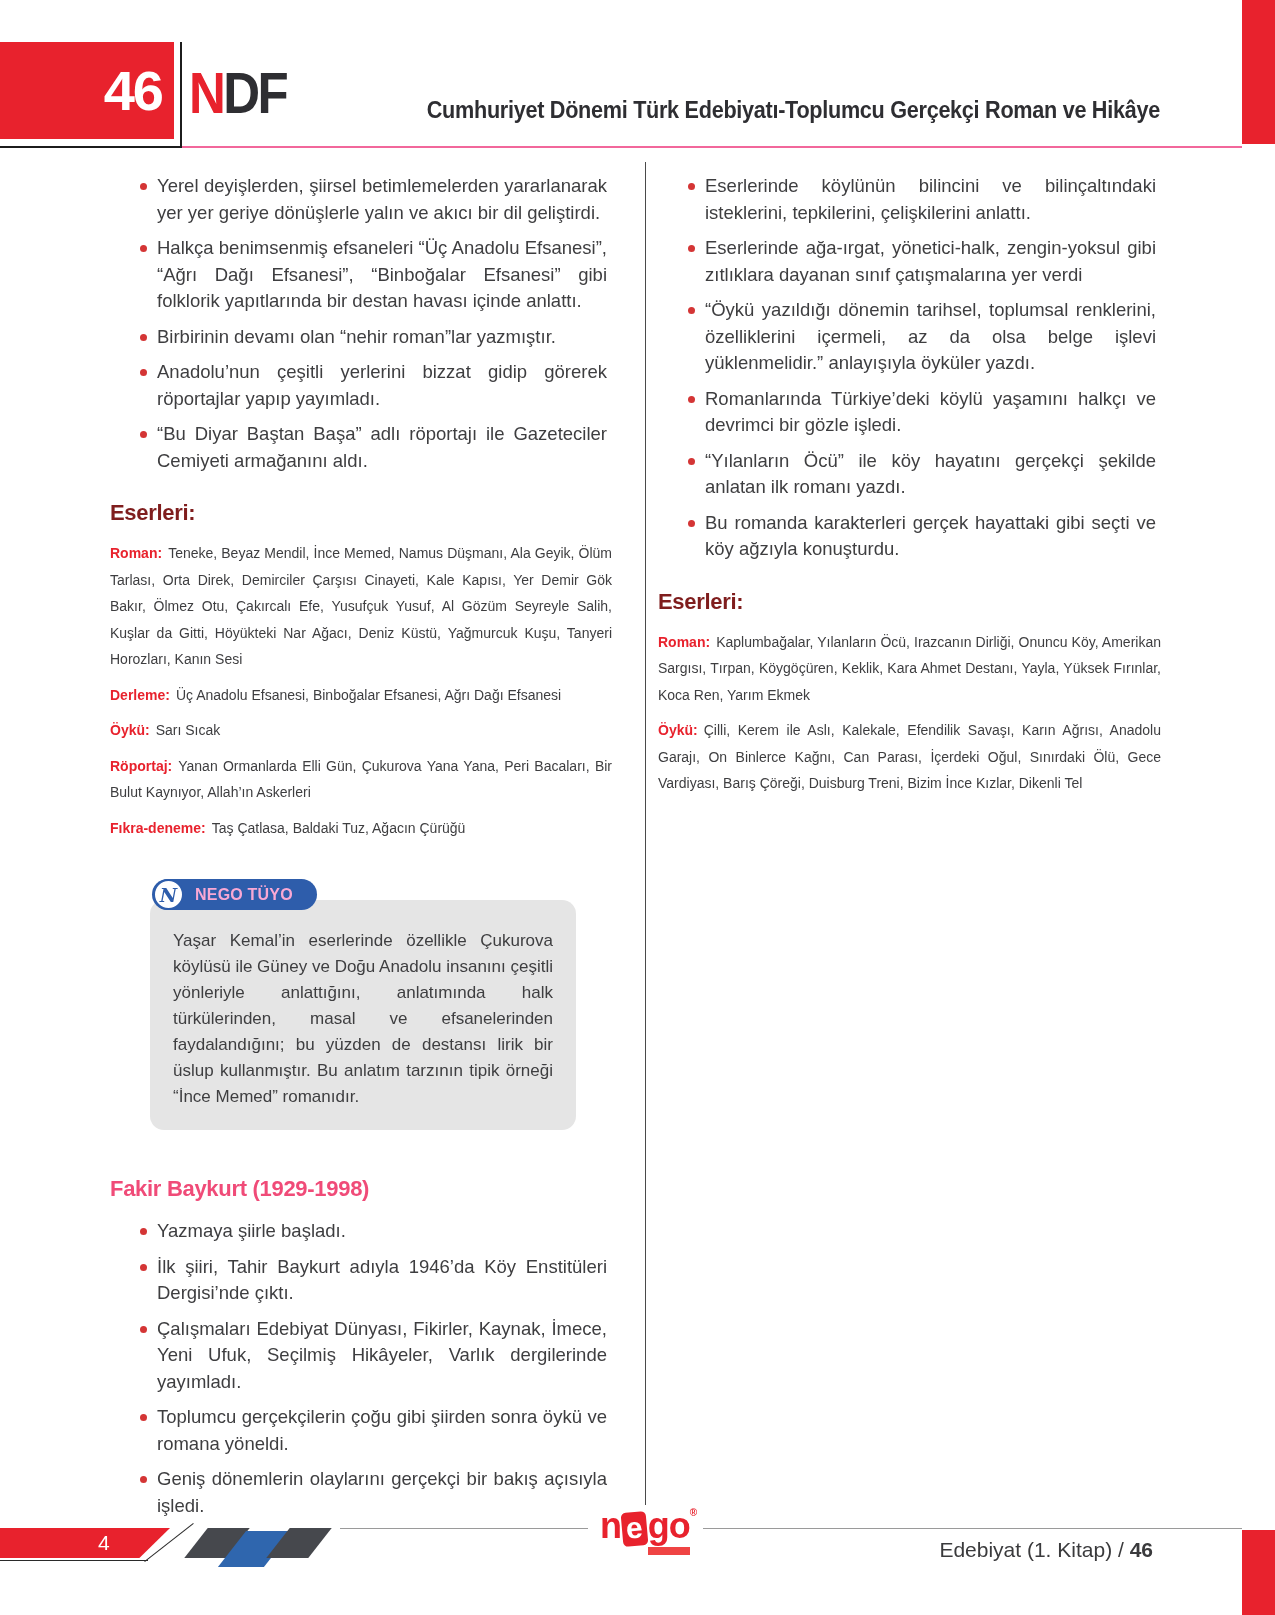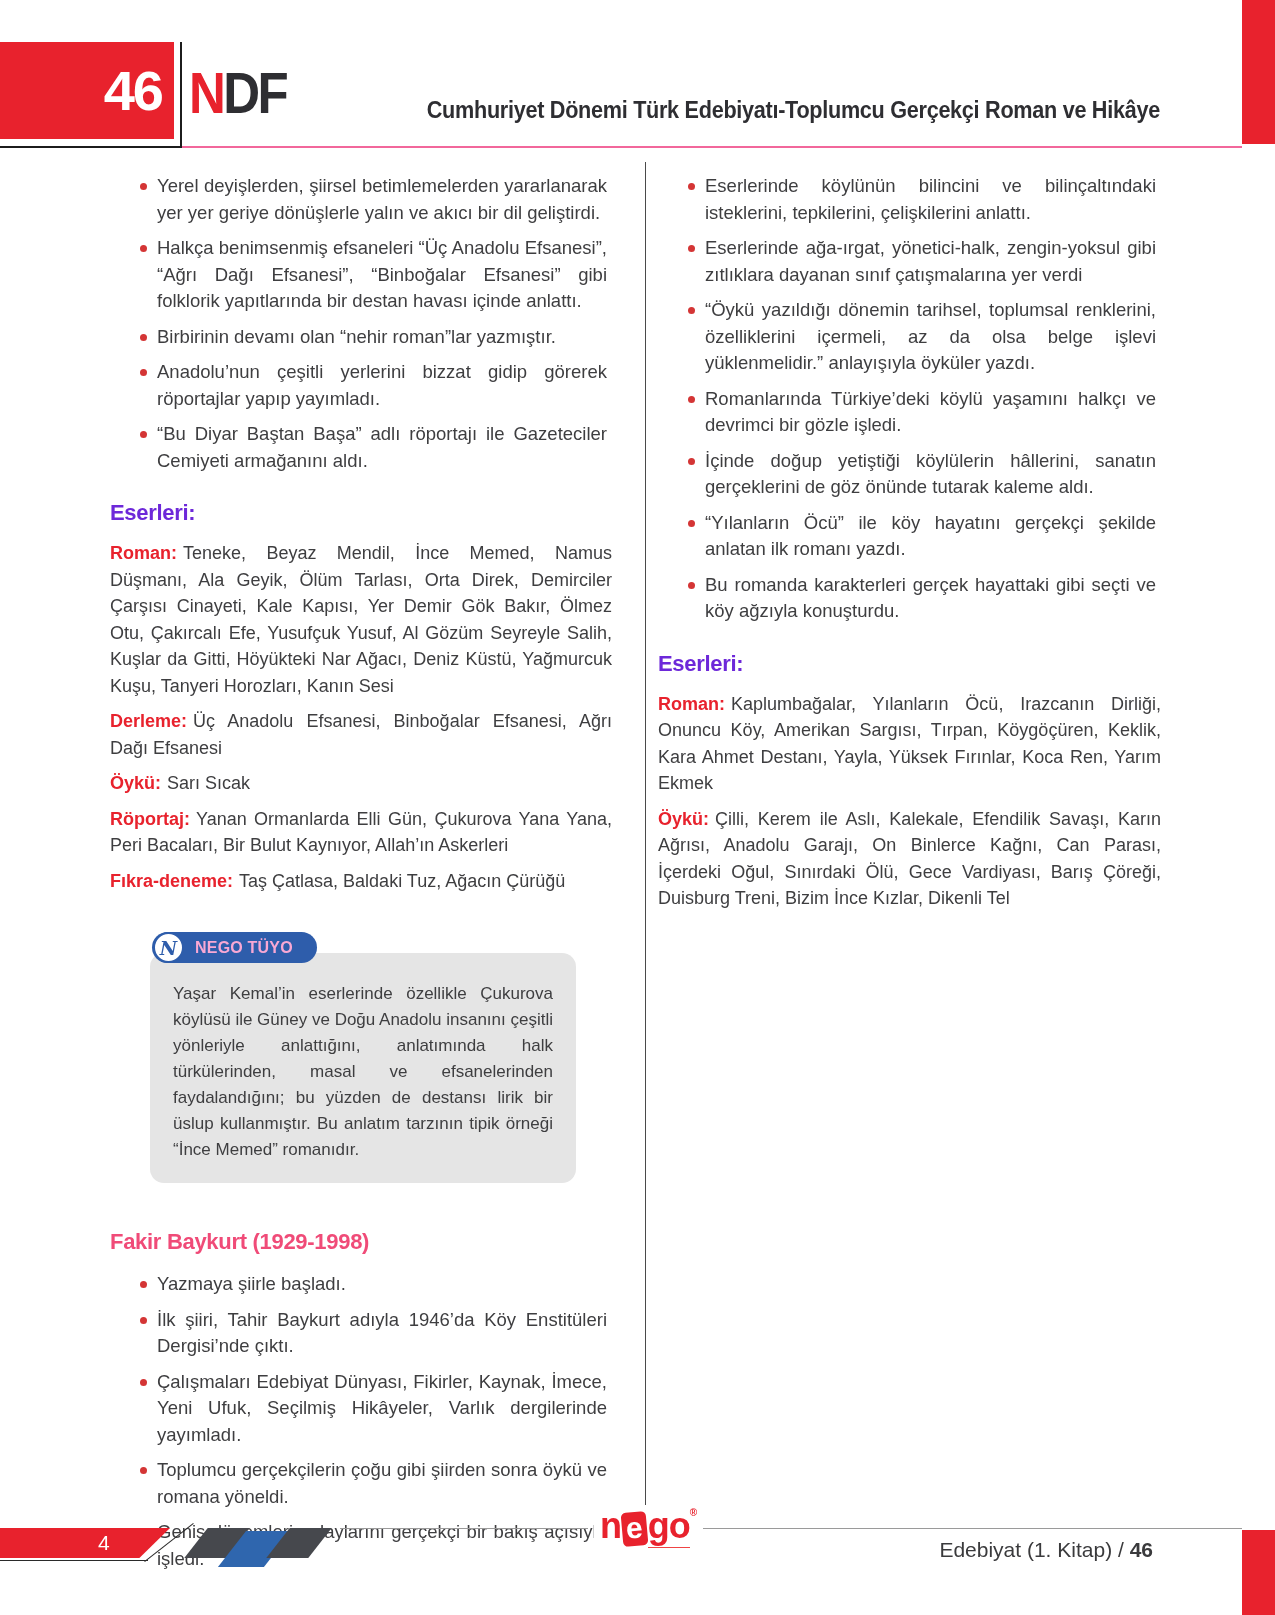--- a/index.html
+++ b/index.html
@@ -26,23 +26,23 @@
   .col-divider{position:absolute;left:645px;top:162px;width:1px;height:1343px;background:#4a4a4a;}
   .col-left{position:absolute;left:110px;top:168px;width:502px;}
   .col-right{position:absolute;left:658px;top:168px;width:503px;}
 
   ul.bullets{list-style:none;margin:5px;padding:0;}
   ul.bullets li{position:relative;padding-left:42px;margin:0 0 9px 0;
                 font-size:18.5px;line-height:26.5px;text-align:justify;}
   ul.bullets li::before{content:"";position:absolute;left:25px;top:10px;width:7px;height:7px;
                         border-radius:50%;background:#d43535;}
 
-  .sec-heading{font-size:22px;font-weight:bold;color:#6d28d9;letter-spacing:-0.3px;
+  .sec-heading{font-size:22px;font-weight:bold;color:#7f1d1d;letter-spacing:-0.3px;
                margin:26px 0 14px 0;}
-  .entry{font-size:18px;line-height:26.5px;text-align:justify;margin:0 0 9px 0;}
+  .entry{font-size:14px;line-height:26.5px;text-align:justify;margin:0 0 9px 0;}
   .entry .lbl{color:#e8222d;font-weight:bold;margin-right:6px;}
 
   
   .tip{margin:38px 0 0 40px;width:426px;position:relative;}
   .tip-pill{position:relative;z-index:2;display:inline-flex;align-items:center;background:#2e5dab;
             border-radius:16px;height:31px;padding:0 24px 0 1px;margin-left:2px;}
   .tip-pill-icon{width:31px;height:31px;background:#fff;border:2px solid #2e5dab;border-radius:50%;
                  display:flex;align-items:center;justify-content:center;box-sizing:border-box;
                  font-family:"DejaVu Serif", serif;font-style:italic;font-weight:bold;
                  color:#2e5dab;font-size:19px;margin-right:11px;}
@@ -63,21 +63,21 @@
   .stripe{position:absolute;top:1528px;height:30px;transform:skewX(-38deg);}
   .stripe.s1{left:196px;width:42px;background:#46484d;}
   .stripe.s2{left:232px;top:1531px;height:36px;width:46px;background:#2f66ae;}
   .stripe.s3{left:278px;width:42px;background:#46484d;}
   .f-rule1{position:absolute;left:340px;top:1528px;width:248px;height:1px;background:#9a9a9a;}
   .f-rule2{position:absolute;left:682px;top:1528px;width:560px;height:1px;background:#9a9a9a;}
   .f-logo{position:absolute;left:594px;top:1508px;background:#fff;padding:0 6px;line-height:1;}
   .lg-n,.lg-go{color:#e8222d;font-weight:bold;font-size:36px;letter-spacing:-1px;}
   .lg-e{display:inline-block;background:#e8222d;color:#fff;font-weight:bold;font-size:30px;
         padding:1px 4px 3px 4px;border-radius:5px;transform:rotate(-5deg);margin:0 1px;}
-  .lg-go{border-bottom:1px solid #ef4444;padding-bottom:1px;}
+  .lg-go{border-bottom:8px solid #ef4444;padding-bottom:1px;}
   .lg-reg{color:#e8222d;font-size:10px;vertical-align:top;font-weight:bold;}
   .f-right{position:absolute;right:122px;top:1538px;font-size:21px;color:#3a3a3c;white-space:nowrap;}
   .f-right .it{}
   .f-right .num{font-style:normal;font-weight:bold;}
 </style>
 </head>
 <body>
 
 <div class="page">
 
@@ -127,21 +127,20 @@
       <li>Geniş dönemlerin olaylarını gerçekçi bir bakış açısıyla işledi.</li>
     </ul>
   </div>
 
   <div class="col-right">
     <ul class="bullets">
       <li>Eserlerinde köylünün bilincini ve bilinçaltındaki isteklerini, tepkilerini, çelişkilerini anlattı.</li>
       <li>Eserlerinde ağa-ırgat, yönetici-halk, zengin-yoksul gibi zıtlıklara dayanan sınıf çatışmalarına yer verdi</li>
       <li>“Öykü yazıldığı dönemin tarihsel, toplumsal renklerini, özelliklerini içermeli, az da olsa belge işlevi yüklenmelidir.” anlayışıyla öyküler yazdı.</li>
       <li>Romanlarında Türkiye’deki köylü yaşamını halkçı ve devrimci bir gözle işledi.</li>
-      <li>İçinde doğup yetiştiği köylülerin hâllerini, sanatın gerçeklerini de göz önünde tutarak kaleme aldı.</li>
       <li>“Yılanların Öcü” ile köy hayatını gerçekçi şekilde anlatan ilk romanı yazdı.</li>
       <li>Bu romanda karakterleri gerçek hayattaki gibi seçti ve köy ağzıyla konuşturdu.</li>
     </ul>
 
     <div class="sec-heading">Eserleri:</div>
 
     <p class="entry"><b class="lbl">Roman:</b><span>Kaplumbağalar, Yılanların Öcü, Irazcanın Dirliği, Onuncu Köy, Amerikan Sargısı, Tırpan, Köygöçüren, Keklik, Kara Ahmet Destanı, Yayla, Yüksek Fırınlar, Koca Ren, Yarım Ekmek</span></p>
     <p class="entry"><b class="lbl">Öykü:</b><span>Çilli, Kerem ile Aslı, Kalekale, Efendilik Savaşı, Karın Ağrısı, Anadolu Garajı, On Binlerce Kağnı, Can Parası, İçerdeki Oğul, Sınırdaki Ölü, Gece Vardiyası, Barış Çöreği, Duisburg Treni, Bizim İnce Kızlar, Dikenli Tel</span></p>
   </div>
 

